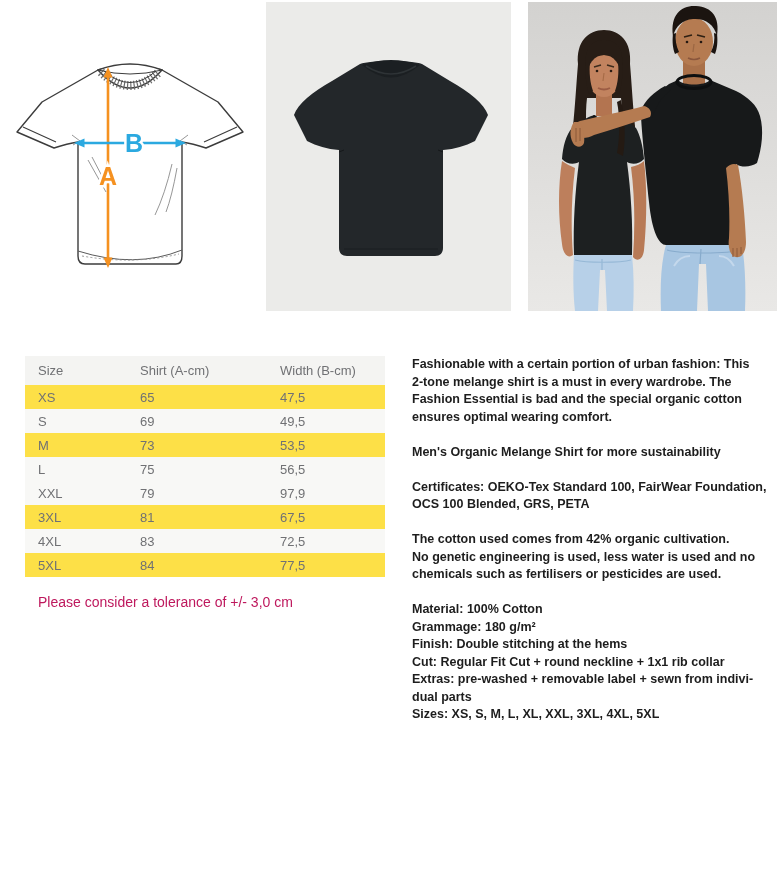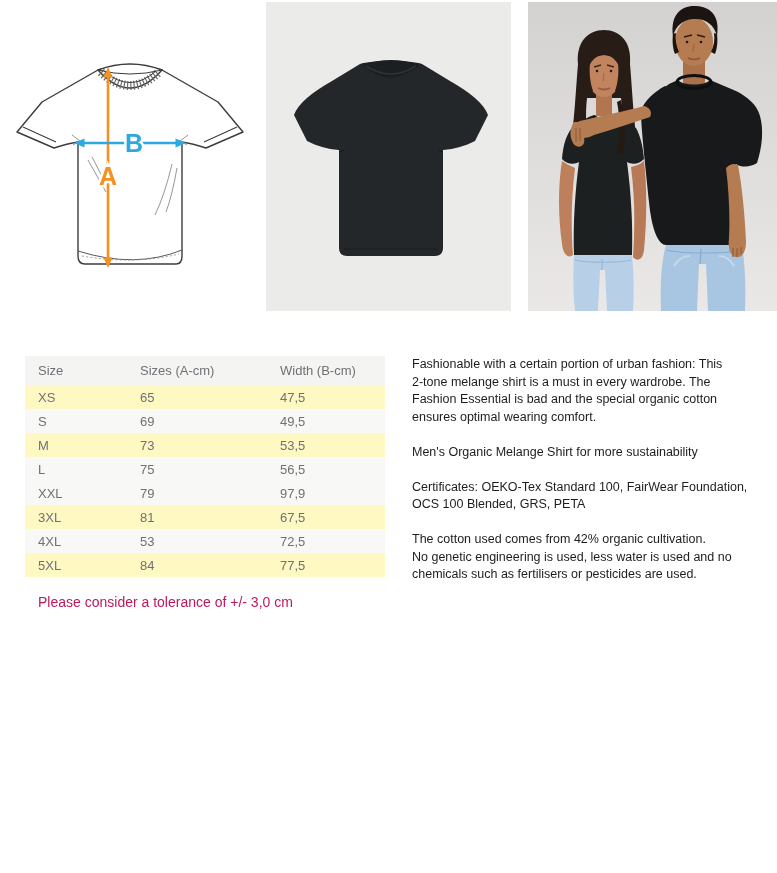--- a/index.html
+++ b/index.html
@@ -9,26 +9,26 @@
   .panel-diagram{width:250px;background:#ffffff;}
   .panel-flat{width:245px;margin-left:16px;}
   .panel-models{width:249px;margin-left:17px;}
   .panel svg{display:block;width:100%;height:100%;}
   .bottom-row{display:flex;align-items:flex-start;margin-top:45px;padding-left:25px;}
   .size-col{width:360px;flex:0 0 360px;}
   table.size-table{width:360px;border-collapse:collapse;table-layout:fixed;}
   table.size-table th,table.size-table td{font-weight:normal;text-align:left;font-size:13px;color:#707174;padding:0;}
   table.size-table th{height:29px;background:#f4f4f2;}
   table.size-table td{height:24px;}
-  table.size-table tr.alt td{background:#fef9c3;}
+  table.size-table tr.alt td{background:#fde047;}
   table.size-table tr.plain td{background:#f8f8f6;}
   col.c-size{width:115px;} col.c-len{width:140px;} col.c-wid{width:105px;}
   .cell-pad{padding-left:13px !important;}
   .tolerance{margin:17px 0 0 13px;font-size:14px;color:#be185d;}
-  .desc-col{margin-left:27px;width:358px;flex:0 0 358px;}
+  .desc-col{margin-left:27px;width:358px;flex:0 0 358px;font-weight:bold;}
   .desc-col p{margin:0 0 17.5px 0;font-size:12.5px;line-height:17.5px;color:#1d1d1d;white-space:pre-line;}
   text{font-family:"Liberation Sans","DejaVu Sans",sans-serif;}
 </style>
 </head>
 <body>
 
 <div class="top-row">
 
   <figure class="panel panel-diagram">
     <svg viewBox="0 0 250 309">
@@ -133,21 +133,21 @@
   <div class="size-col">
     <table class="size-table">
       <colgroup>
           <col class="c-size">
           <col class="c-len">
           <col class="c-wid">
         </colgroup>
       <thead>
         <tr>
           <th class="cell-pad">Size</th>
-          <th>Sizes (A-cm)</th>
+          <th>Shirt (A-cm)</th>
           <th>Width (B-cm)</th>
         </tr>
       </thead>
       <tbody>
         <tr class="alt">
           <td class="cell-pad">XS</td>
           <td>65</td>
           <td>47,5</td>
         </tr>
         <tr class="plain">
@@ -170,21 +170,21 @@
           <td>79</td>
           <td>97,9</td>
         </tr>
         <tr class="alt">
           <td class="cell-pad">3XL</td>
           <td>81</td>
           <td>67,5</td>
         </tr>
         <tr class="plain">
           <td class="cell-pad">4XL</td>
-          <td>53</td>
+          <td>83</td>
           <td>72,5</td>
         </tr>
         <tr class="alt">
           <td class="cell-pad">5XL</td>
           <td>84</td>
           <td>77,5</td>
         </tr>
       </tbody>
     </table>
     <p class="tolerance">Please consider a tolerance of +/- 3,0 cm</p>
@@ -194,15 +194,22 @@
     <p>Fashionable with a certain portion of urban fashion: This
 2-tone melange shirt is a must in every wardrobe. The
 Fashion Essential is bad and the special organic cotton
 ensures optimal wearing comfort.</p>
     <p>Men's Organic Melange Shirt for more sustainability</p>
     <p>Certificates: OEKO-Tex Standard 100, FairWear Foundation,
 OCS 100 Blended, GRS, PETA</p>
     <p>The cotton used comes from 42% organic cultivation.
 No genetic engineering is used, less water is used and no
 chemicals such as fertilisers or pesticides are used.</p>
+    <p>Material: 100% Cotton
+Grammage: 180 g/m²
+Finish: Double stitching at the hems
+Cut: Regular Fit Cut + round neckline + 1x1 rib collar
+Extras: pre-washed + removable label + sewn from indivi-
+dual parts
+Sizes: XS, S, M, L, XL, XXL, 3XL, 4XL, 5XL</p>
   </div>
 
 </div>
 
 </body></html>

